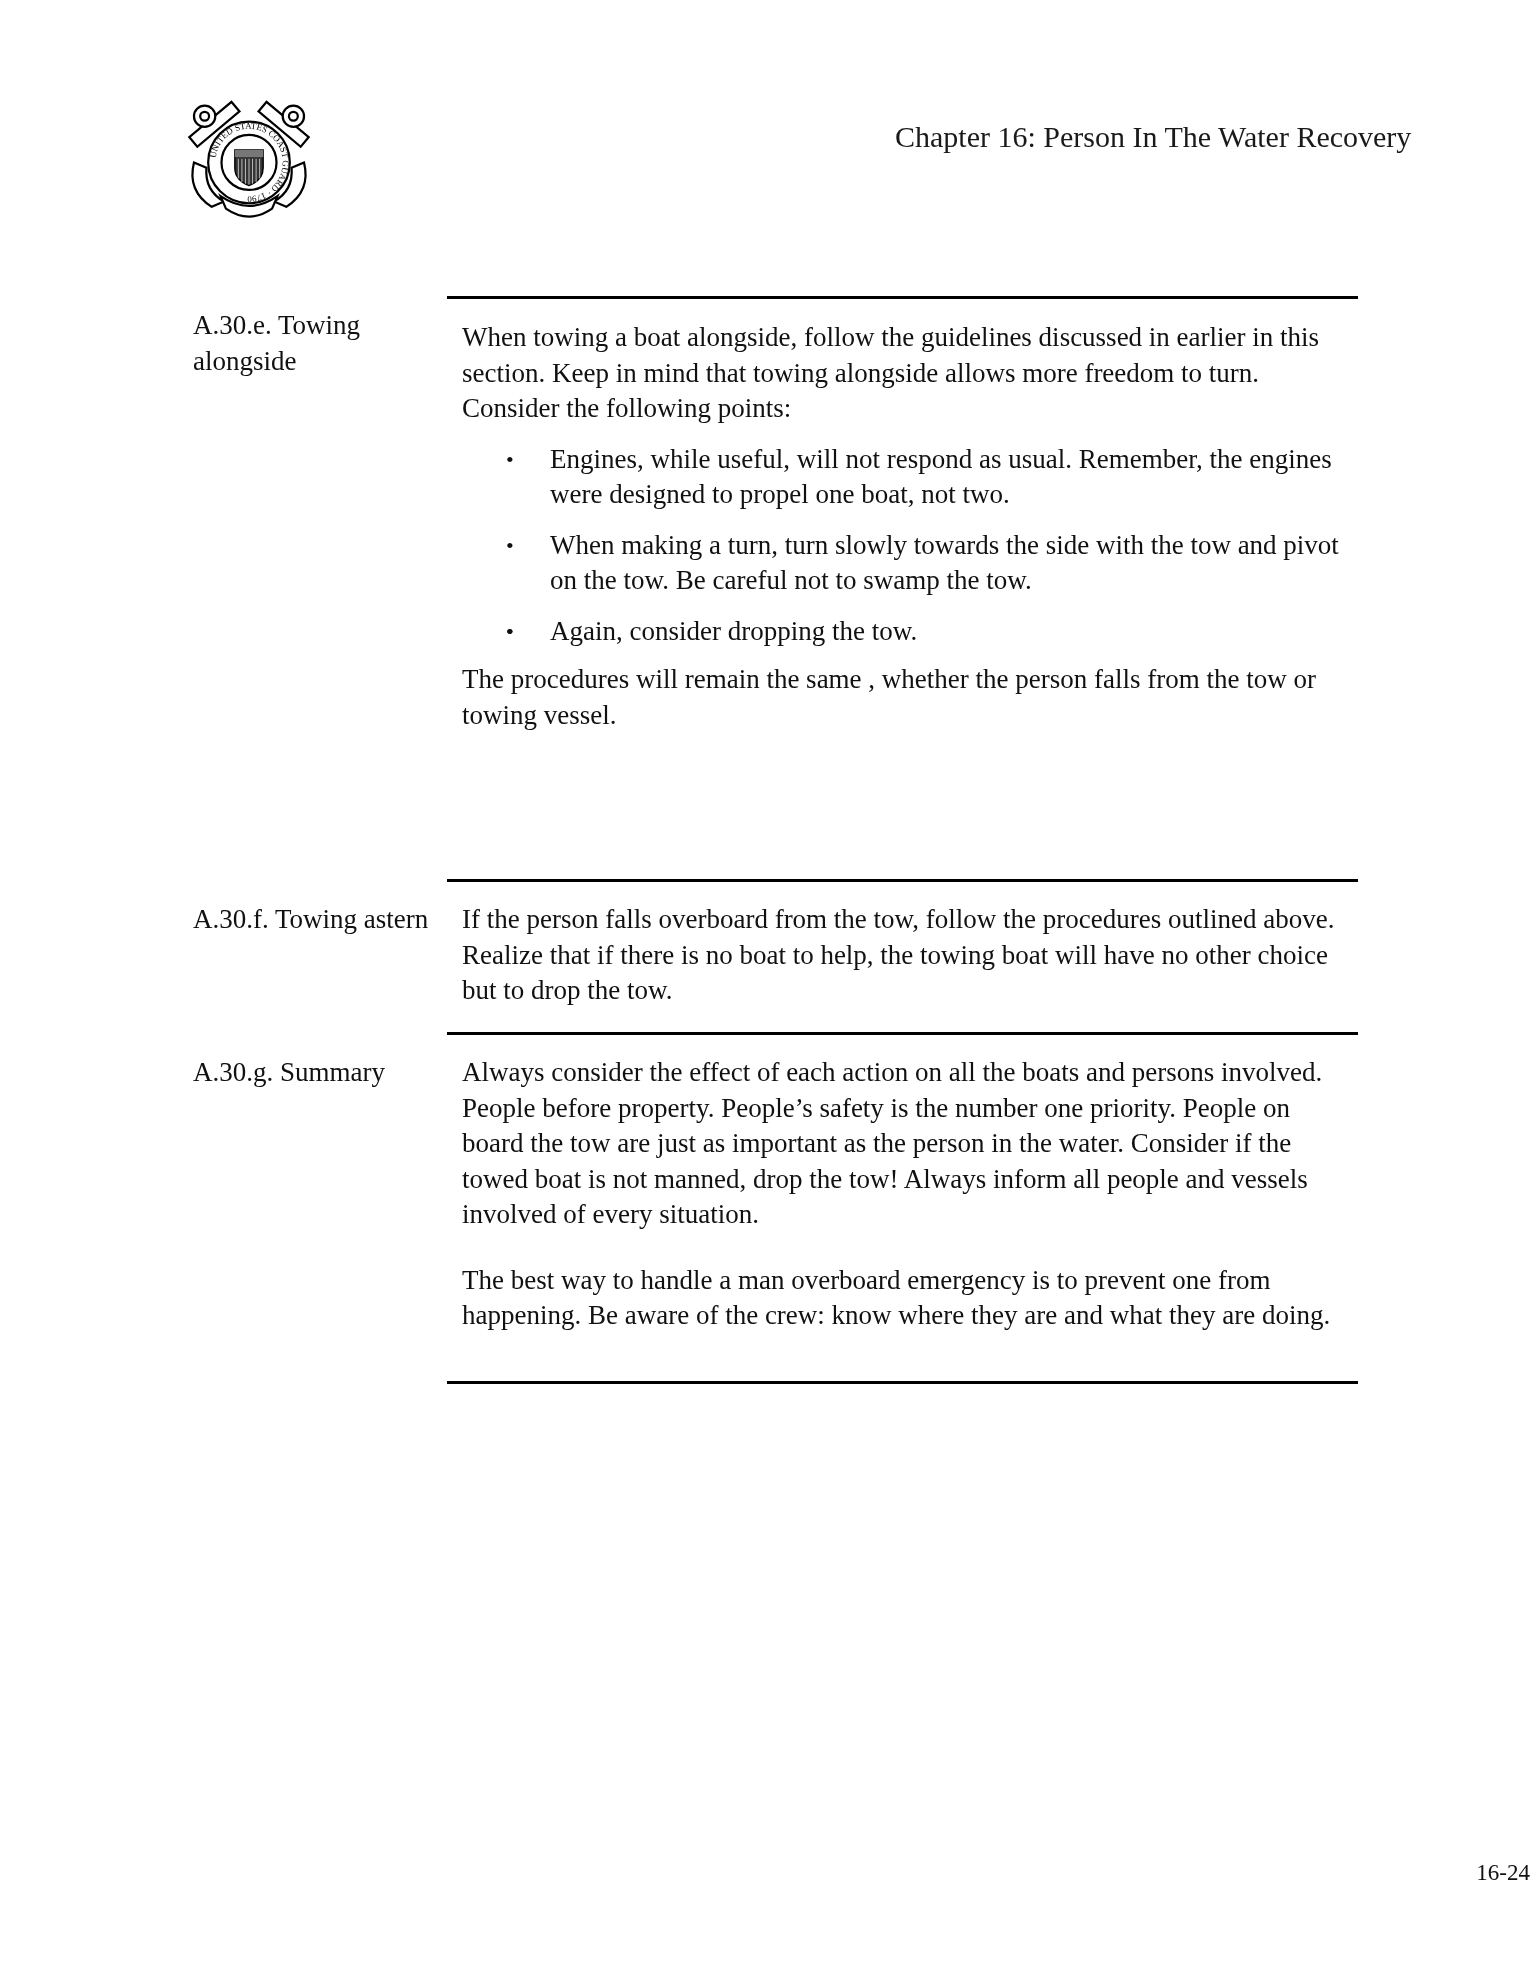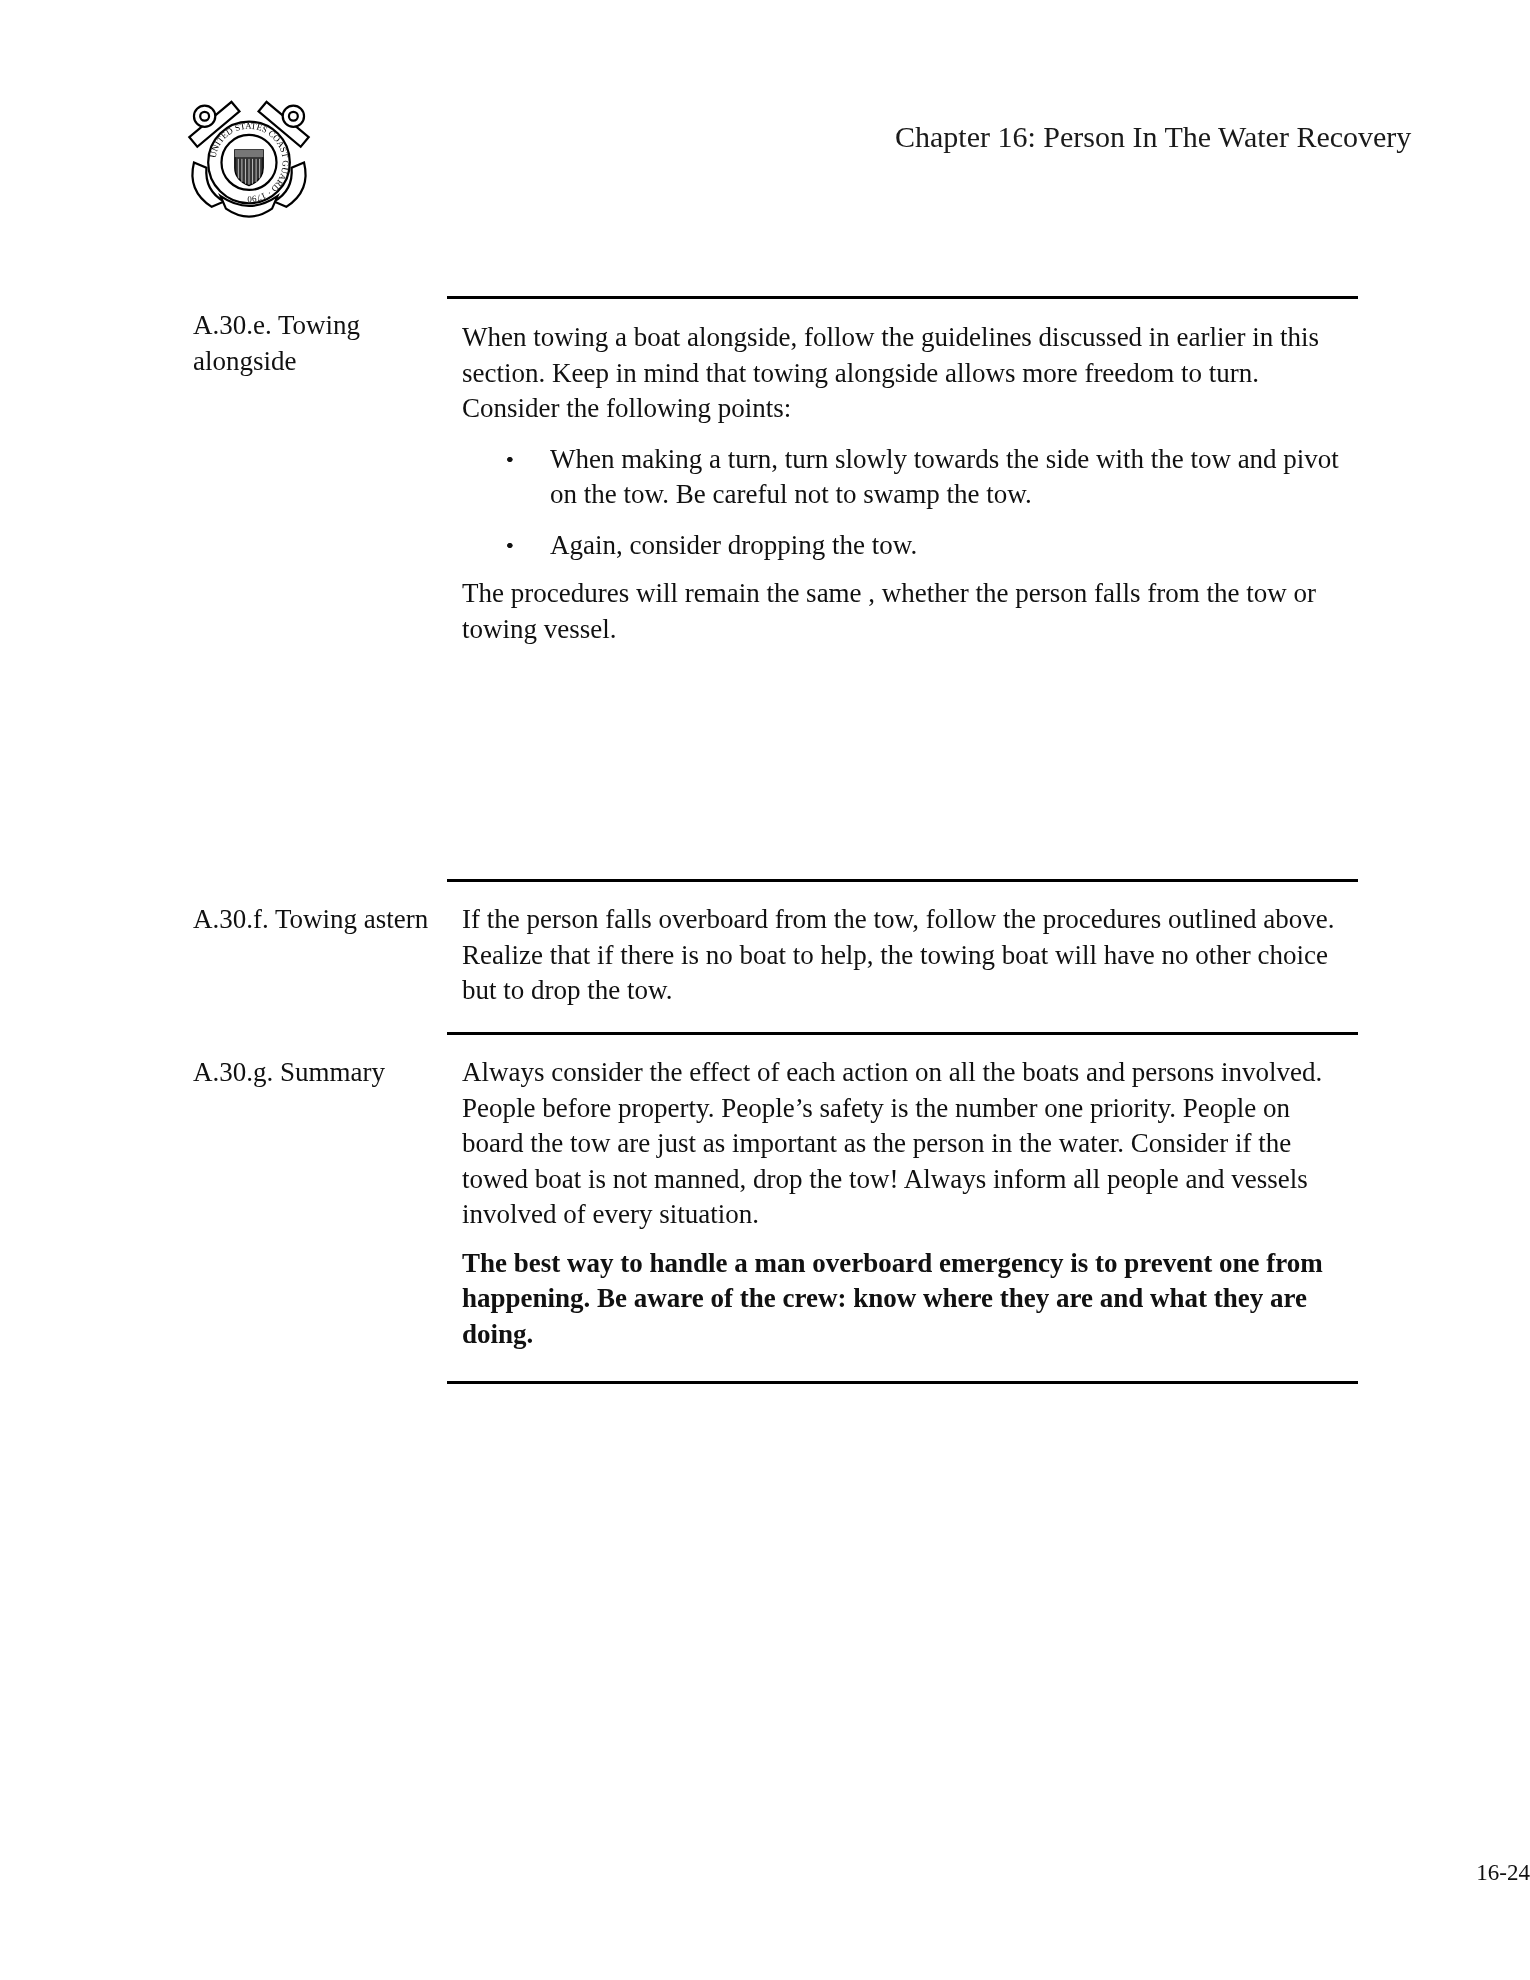--- a/index.html
+++ b/index.html
@@ -45,21 +45,21 @@
       width: 240px;
     }
     .section-body {
       position: absolute;
       left: 462px;
       width: 890px;
       font-size: 27px;
       line-height: 35.5px;
     }
     .para { margin: 0; }
-    .para + .para { margin-top: 13px; font-weight: bold; }
+    .para + .para { margin-top: 30px; }
     ul.bullets {
       list-style: none;
       margin: 15px 0 13px 0;
       padding: 0;
     }
     ul.bullets li {
       position: relative;
       padding-left: 88px;
       margin-bottom: 15px;
     }
@@ -127,20 +127,21 @@
 <div class="rule" style="top:879px;"></div>
 <div class="rule" style="top:1032px;"></div>
 <div class="rule" style="top:1381px;"></div>
 
 <div class="section-label" style="top:308px;">A.30.e.  Towing alongside</div>
 <div class="section-body" style="top:320px;">
   <p class="para">When towing a boat alongside, follow the guidelines discussed in earlier in this section. Keep in mind that towing alongside allows more freedom to turn. Consider the following points:</p>
   <ul class="bullets">
     <li>
       <span class="bullet-dot">•</span>
+      <span>Engines, while useful, will  not respond as usual. Remember, the engines were designed to propel one boat, not two.</span>
     </li>
     <li>
       <span class="bullet-dot">•</span>
       <span>When making a turn, turn slowly towards the side with the tow and pivot on the tow. Be careful not to swamp the tow.</span>
     </li>
     <li>
       <span class="bullet-dot">•</span>
     </li>
     <li>
       <span class="bullet-dot">•</span>

